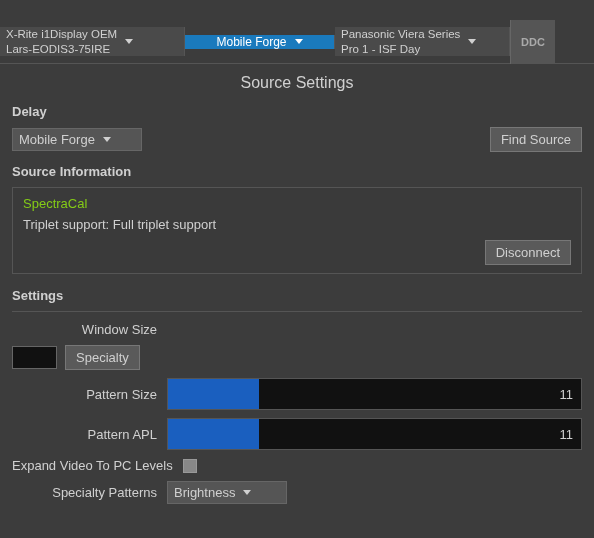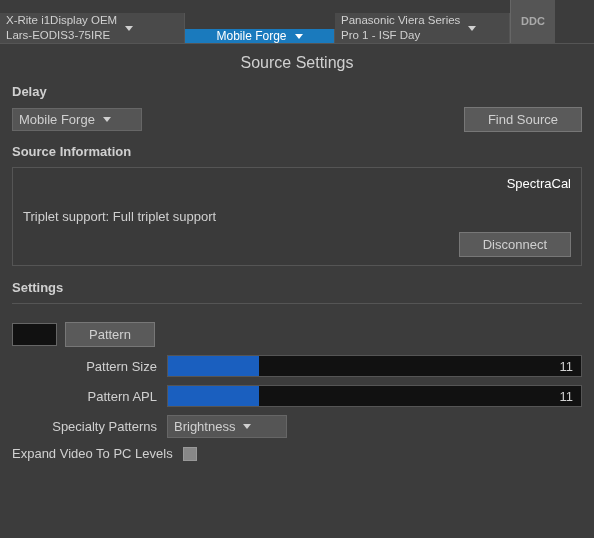--- a/index.html
+++ b/index.html
@@ -9,24 +9,25 @@
       font-family: Arial, sans-serif;
       font-size: 13px;
       width: 594px;
       height: 538px;
       overflow: hidden;
     }
 
     
     .top-bar {
       display: flex;
-      align-items: flex-end;
+      align-items: center;
       background: #3c3c3c;
       height: 44px;
       border-bottom: 1px solid #555;
+      margin-top: 20px;
     }
     .top-bar-device {
       display: flex;
       align-items: center;
       padding: 0 6px;
       background: #4a4a4a;
       border-right: 1px solid #555;
       font-size: 12px;
       color: #d0d0d0;
       min-width: 180px;
@@ -99,41 +100,40 @@
       display: inline-block;
       border-top: 5px solid #d0d0d0;
       border-left: 4px solid transparent;
       border-right: 4px solid transparent;
       margin-left: 8px;
     }
     .btn {
       background: #5a5a5a;
       color: #d0d0d0;
       border: 1px solid #777;
-      padding: 4px 23px;
+      padding: 4px 10px;
       font-size: 13px;
       cursor: pointer;
     }
 
     .find-source-btn {
       margin-left: auto;
     }
 
     
     .source-info-section {
       border: 1px solid #555;
       padding: 8px 10px;
       margin-bottom: 14px;
       background: #3a3a3a;
     }
     .source-info-section .info-label {
-      color: #ffffff;
-      font-size: 13px;
-      margin-bottom: 18px;
-      text-align: right;
+      color: #84cc16;
+      font-size: 13px;
+      margin-bottom: 6px;
     }
     .source-info-section .triplet-support {
       color: #d0d0d0;
       font-size: 13px;
       margin-bottom: 8px;
     }
     .disconnect-row {
       display: flex;
       justify-content: flex-end;
     }
@@ -158,21 +158,21 @@
       font-size: 13px;
     }
     .settings-row-control {
       display: flex;
       align-items: center;
       flex: 1;
     }
 
     
     .slider-track {
-      height: 22px;
+      height: 32px;
       background: #111;
       flex: 1;
       position: relative;
       border: 1px solid #555;
       display: flex;
       align-items: center;
     }
     .slider-fill {
       background: #1a5fbf;
       height: 100%;
@@ -282,26 +282,27 @@
     </div>
   </div>
 
   <div class="settings-section">
     <div class="section-label">Settings</div>
     <hr class="divider-line">
 
     <div class="settings-grid">
 
       <div class="settings-row">
+        <div class="settings-row-label">Window Size</div>
       </div>
 
       <div class="settings-row">
         <div class="settings-row-control">
           <input class="delay-input" type="text" style="">
-          <button class="btn optimize-btn">Pattern</button>
+          <button class="btn optimize-btn">Specialty</button>
         </div>
       </div>
 
       <div class="settings-row">
         <div class="settings-row-label">Pattern Size</div>
         <div class="settings-row-control">
           <div class="slider-track">
             <div class="slider-fill"></div>
             <span class="slider-value">11</span>
           </div>
@@ -312,32 +313,32 @@
         <div class="settings-row-label">Pattern APL</div>
         <div class="settings-row-control">
           <div class="slider-track">
             <div class="slider-fill"></div>
             <span class="slider-value">11</span>
           </div>
         </div>
       </div>
 
       <div class="settings-row">
+        <div class="settings-row-label">Expand Video To PC Levels</div>
+        <div class="settings-row-control">
+          <div class="checkbox-control"></div>
+        </div>
+      </div>
+
+      <div class="settings-row">
         <div class="settings-row-label">Specialty Patterns</div>
         <div class="settings-row-control">
           <div class="specialty-select">
             <span>Brightness</span>
             <span class="arrow"></span>
           </div>
         </div>
       </div>
 
-      <div class="settings-row">
-        <div class="settings-row-label">Expand Video To PC Levels</div>
-        <div class="settings-row-control">
-          <div class="checkbox-control"></div>
-        </div>
-      </div>
-
     </div>
   </div>
 
 </div>
 
 </body></html>

